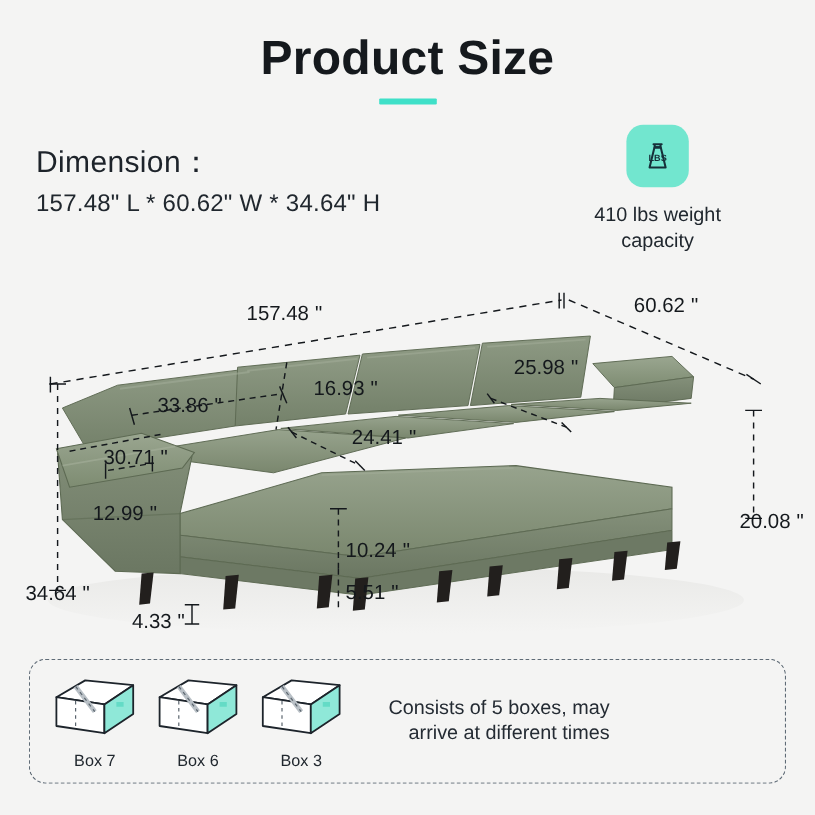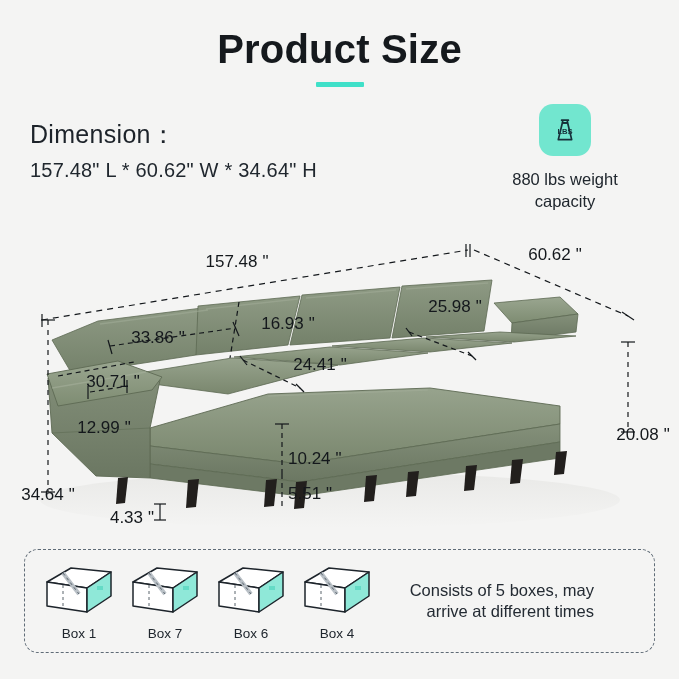--- a/index.html
+++ b/index.html
@@ -55,21 +55,21 @@
     font-size: 20px;
     font-weight: 400;
     color: #20272e;
     margin-top: 8px;
     letter-spacing: 0.2px;
   }
 
   
   #weight-block {
     position: absolute;
-    right: 34px;
+    right: 51px;
     top: 104px;
     width: 160px;
     text-align: center;
   }
   #weight-icon-box {
     width: 52px;
     height: 52px;
     border-radius: 14px;
     background: #72e6cf;
     margin: 0 auto;
@@ -150,21 +150,21 @@
 </div>
 
 <div id="weight-block">
   <div id="weight-icon-box">
     <svg width="34" height="34" viewBox="0 0 34 34">
       <path d="M13.6 7.2 h6.8 M14.6 7.2 v2.6 h4.8 v-2.6" fill="none" stroke="#16303a" stroke-width="1.7" stroke-linecap="round" stroke-linejoin="round"></path>
       <path d="M14.4 9.8 L10.3 26.6 h13.4 L19.6 9.8 Z" fill="none" stroke="#16303a" stroke-width="1.7" stroke-linejoin="round"></path>
       <text x="17" y="21.4" text-anchor="middle" font-family="Liberation Sans, sans-serif" font-size="7.6" font-weight="bold" fill="#16303a">LBS</text>
     </svg>
   </div>
-  <div id="weight-caption">880 lbs weight capacity</div>
+  <div id="weight-caption">410 lbs weight capacity</div>
 </div>
 
 <div id="sofa-stage">
 <svg id="sofa-svg" width="679" height="310" viewBox="0 0 679 310">
   <defs>
     <linearGradient id="fabTop" x1="0" y1="0" x2="0" y2="1">
       <stop offset="0%" stop-color="#9aa690"></stop>
       <stop offset="100%" stop-color="#7e8c72"></stop>
     </linearGradient>
     <linearGradient id="fabSide" x1="0" y1="0" x2="0" y2="1">
@@ -332,32 +332,20 @@
     <text x="643" y="212" text-anchor="middle">
       <tspan>20.08</tspan><tspan dx="5">"</tspan>
     </text>
   </g>
 </svg>
 </div>
 
 <div id="boxes-panel">
   <div id="boxes-row">
 
-    <div class="box-item">
-      <svg width="76" height="58" viewBox="0 0 76 58">
-        <path d="M6,20 L30,6 L70,10 L46,26 Z" fill="#ffffff" stroke="#1d242b" stroke-width="1.5" stroke-linejoin="round"></path>
-        <path d="M6,20 L46,26 L46,50 L6,44 Z" fill="#ffffff" stroke="#1d242b" stroke-width="1.5" stroke-linejoin="round"></path>
-        <path d="M46,26 L70,10 L70,34 L46,50 Z" fill="#8fe8d8" stroke="#1d242b" stroke-width="1.5" stroke-linejoin="round"></path>
-        <path d="M22,11 L38,32" stroke="#b9c0c6" stroke-width="4" fill="none"></path>
-        <path d="M22,11 L38,32" stroke="#5a646d" stroke-width="1" stroke-dasharray="3 3" fill="none"></path>
-        <path d="M22,23 L22,47" stroke="#5a646d" stroke-width="1" stroke-dasharray="3 3" fill="none"></path>
-        <path d="M56,24 l6,0 l0,4 l-6,0 z" fill="#5fd9c4" opacity="0.9"></path>
-      </svg>
-      <div class="box-label">Box 1</div>
-    </div>
 
     <div class="box-item">
       <svg width="76" height="58" viewBox="0 0 76 58">
         <path d="M6,20 L30,6 L70,10 L46,26 Z" fill="#ffffff" stroke="#1d242b" stroke-width="1.5" stroke-linejoin="round"></path>
         <path d="M6,20 L46,26 L46,50 L6,44 Z" fill="#ffffff" stroke="#1d242b" stroke-width="1.5" stroke-linejoin="round"></path>
         <path d="M46,26 L70,10 L70,34 L46,50 Z" fill="#8fe8d8" stroke="#1d242b" stroke-width="1.5" stroke-linejoin="round"></path>
         <path d="M22,11 L38,32" stroke="#b9c0c6" stroke-width="4" fill="none"></path>
         <path d="M22,11 L38,32" stroke="#5a646d" stroke-width="1" stroke-dasharray="3 3" fill="none"></path>
         <path d="M22,23 L22,47" stroke="#5a646d" stroke-width="1" stroke-dasharray="3 3" fill="none"></path>
         <path d="M56,24 l6,0 l0,4 l-6,0 z" fill="#5fd9c4" opacity="0.9"></path>
@@ -382,18 +370,18 @@
     <div class="box-item">
       <svg width="76" height="58" viewBox="0 0 76 58">
         <path d="M6,20 L30,6 L70,10 L46,26 Z" fill="#ffffff" stroke="#1d242b" stroke-width="1.5" stroke-linejoin="round"></path>
         <path d="M6,20 L46,26 L46,50 L6,44 Z" fill="#ffffff" stroke="#1d242b" stroke-width="1.5" stroke-linejoin="round"></path>
         <path d="M46,26 L70,10 L70,34 L46,50 Z" fill="#8fe8d8" stroke="#1d242b" stroke-width="1.5" stroke-linejoin="round"></path>
         <path d="M22,11 L38,32" stroke="#b9c0c6" stroke-width="4" fill="none"></path>
         <path d="M22,11 L38,32" stroke="#5a646d" stroke-width="1" stroke-dasharray="3 3" fill="none"></path>
         <path d="M22,23 L22,47" stroke="#5a646d" stroke-width="1" stroke-dasharray="3 3" fill="none"></path>
         <path d="M56,24 l6,0 l0,4 l-6,0 z" fill="#5fd9c4" opacity="0.9"></path>
       </svg>
-      <div class="box-label">Box 4</div>
+      <div class="box-label">Box 3</div>
     </div>
 
   </div>
   <div id="boxes-note">Consists of 5 boxes, may arrive at different times</div>
 </div>
 
 </body></html>

